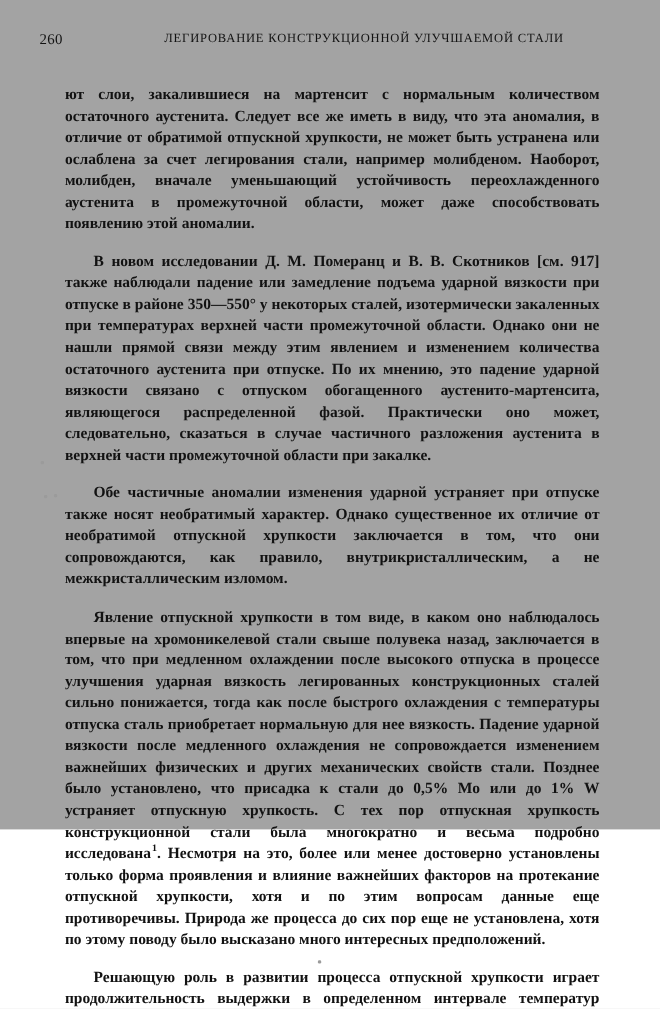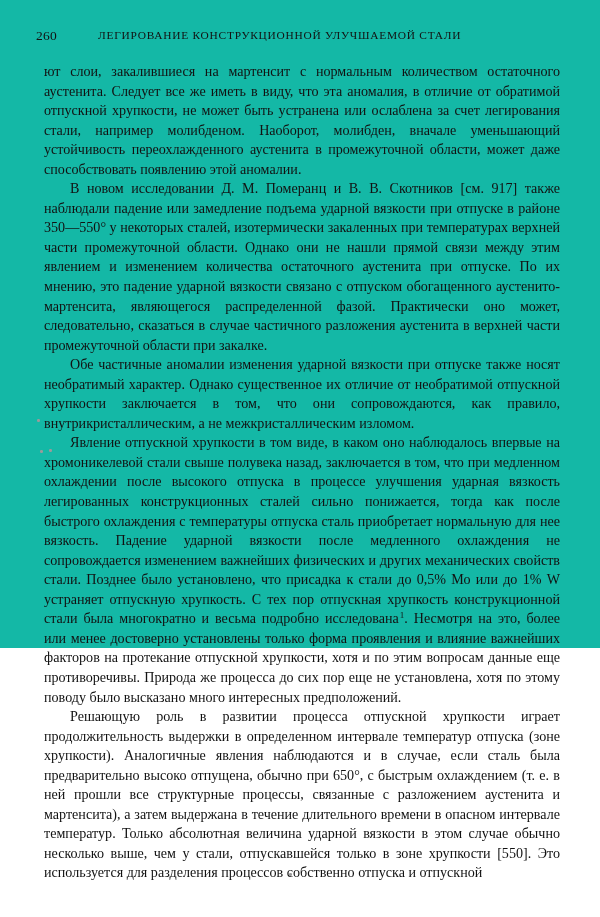--- a/index.html
+++ b/index.html
@@ -15,22 +15,22 @@
     color: #121212;
     position: relative;
     -webkit-font-smoothing: none;
   }
 
   .page {
     position: absolute;
     left: 0;
     top: 0;
     width: 600px;
-    height: 648px;
-    background: #14b8a6;
+    height: 754px;
+    background: #a3a3a3;
   }
 
   
   .running-head {
     position: absolute;
     left: 36px;
     top: 28px;
     width: 528px;
     height: 18px;
   }
@@ -39,41 +39,43 @@
     left: 0;
     top: 0;
     font-size: 13.5px;
     letter-spacing: 0.2px;
   }
   .head-title {
     position: absolute;
     left: 62px;
     top: 1px;
     width: 466px;
+    text-align: center;
     font-size: 11.4px;
     letter-spacing: 0.75px;
     white-space: nowrap;
   }
 
   
   .textblock {
     position: absolute;
     left: 44px;
     top: 62px;
     width: 516px;
   }
 
   p.para {
-    margin: 0;
+    margin: 15px;
     text-align: justify;
     text-justify: inter-word;
     font-size: 14.1px;
     line-height: 19.55px;
     text-indent: 26px;
     hyphens: manual;
+    font-weight: bold;
   }
   p.para.cont {
     text-indent: 0;
   }
 
   .sec-head {
     margin: 0;
     padding-top: 20px;
     padding-bottom: 9px;
     font-size: 11.6px;
@@ -132,21 +134,21 @@
 
   <div class="speck" style="left:37px; top:419px; width:3px; height:3px;"></div>
   <div class="speck" style="left:40px; top:450px; width:3px; height:3px;"></div>
   <div class="speck" style="left:49px; top:449px; width:3px; height:3px;"></div>
   <div class="speck" style="left:289px; top:873px; width:3px; height:3px;"></div>
 
   <div class="textblock">
 
     <p class="para cont">ют слои, закалившиеся на мартенсит с нормальным количеством остаточного аустенита. Следует все же иметь в виду, что эта аномалия, в отличие от обратимой отпускной хрупкости, не может быть устранена или ослаблена за счет легирования стали, например молибденом. Наоборот, молибден, вначале уменьшающий устойчивость переохлажденного аустенита в промежуточной области, может даже способствовать появлению этой аномалии.</p>
     <p class="para">В новом исследовании Д. М. Померанц и В. В. Скотников [см. 917] также наблюдали падение или замедление подъема ударной вязкости при отпуске в районе 350—550° у некоторых сталей, изотермически закаленных при температурах верхней части промежуточной области. Однако они не нашли прямой связи между этим явлением и изменением количества остаточного аустенита при отпуске. По их мнению, это падение ударной вязкости связано с отпуском обогащенного аустенито-мартенсита, являющегося распределенной фазой. Практически оно может, следовательно, сказаться в случае частичного разложения аустенита в верхней части промежуточной области при закалке.</p>
-    <p class="para">Обе частичные аномалии изменения ударной вязкости при отпуске также носят необратимый характер. Однако существенное их отличие от необратимой отпускной хрупкости заключается в том, что они сопровождаются, как правило, внутрикристаллическим, а не межкристаллическим изломом.</p>
+    <p class="para">Обе частичные аномалии изменения ударной устраняет при отпуске также носят необратимый характер. Однако существенное их отличие от необратимой отпускной хрупкости заключается в том, что они сопровождаются, как правило, внутрикристаллическим, а не межкристаллическим изломом.</p>
 
 
     <p class="para"><span>Явление отпускной хрупкости в том виде, в каком оно наблюдалось впервые на хромоникелевой стали свыше полувека назад, заключается в том, что при медленном охлаждении после высокого отпуска в процессе улучшения ударная вязкость легированных конструкционных сталей сильно понижается, тогда как после быстрого охлаждения с температуры отпуска сталь приобретает нормальную для нее вязкость. Падение ударной вязкости после медленного охлаждения не сопровождается изменением важнейших физических и других механических свойств стали. Позднее было установлено, что присадка к стали до 0,5% Мо или до 1% W устраняет отпускную хрупкость. С тех пор отпускная хрупкость конструкционной стали была многократно и весьма подробно исследована</span><sup class="fn">1</sup><span>. Несмотря на это, более или менее достоверно установлены только форма проявления и влияние важнейших факторов на протекание отпускной хрупкости, хотя и по этим вопросам данные еще противоречивы. Природа же процесса до сих пор еще не установлена, хотя по этому поводу было высказано много интересных предположений.</span></p>
 
     <p class="para">Решающую роль в развитии процесса отпускной хрупкости играет продолжительность выдержки в определенном интервале температур отпуска (зоне хрупкости). Аналогичные явления наблюдаются и в случае, если сталь была предварительно высоко отпущена, обычно при 650°, с быстрым охлаждением (т. е. в ней прошли все структурные процессы, связанные с разложением аустенита и мартенсита), а затем выдержана в течение длительного времени в опасном интервале температур. Только абсолютная величина ударной вязкости в этом случае обычно несколько выше, чем у стали, отпускавшейся только в зоне хрупкости [550]. Это используется для разделения процессов собственно отпуска и отпускной</p>
 
   </div>
 
 
 </div>

